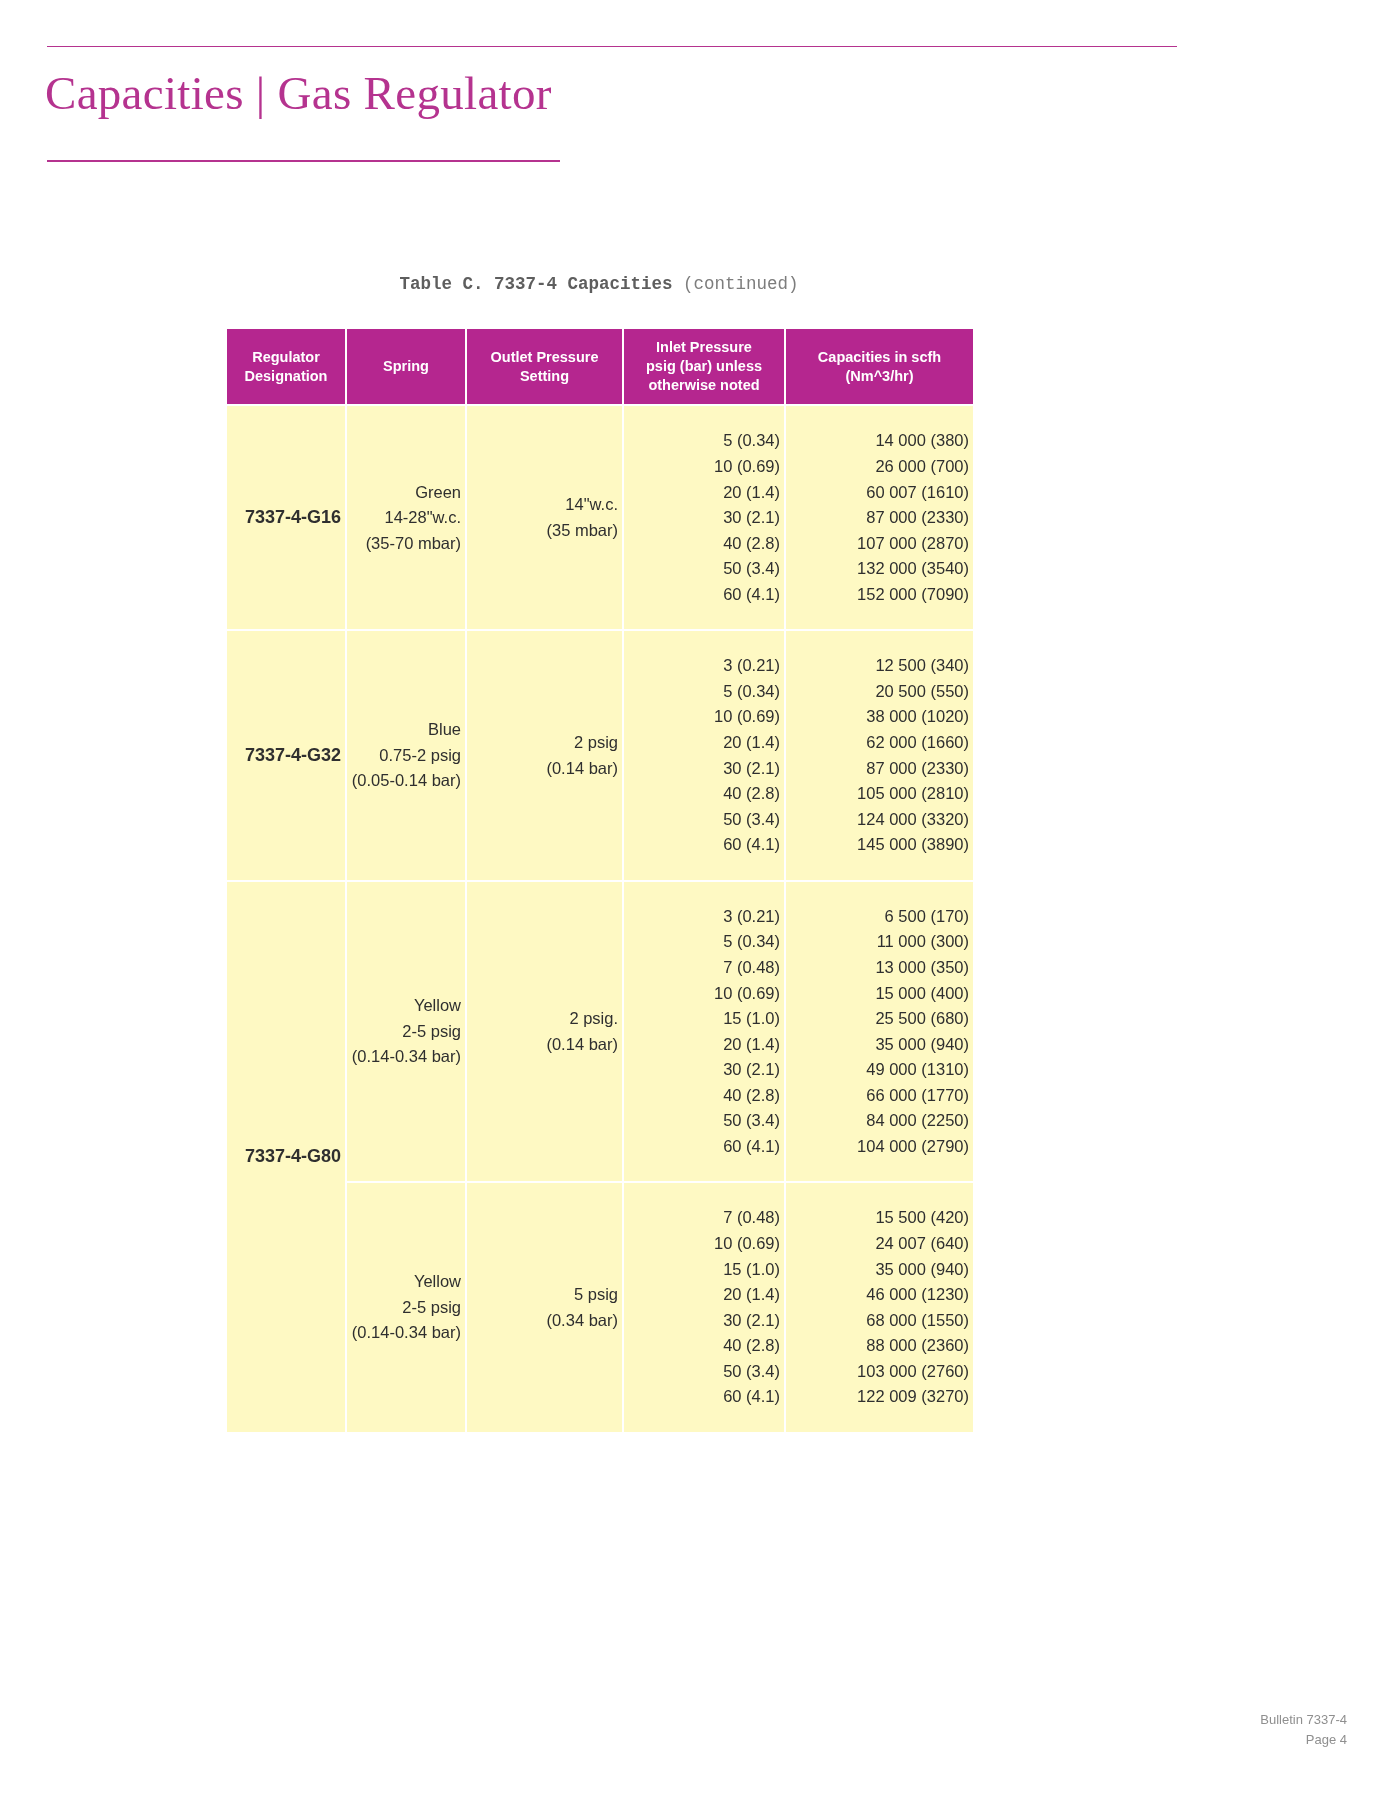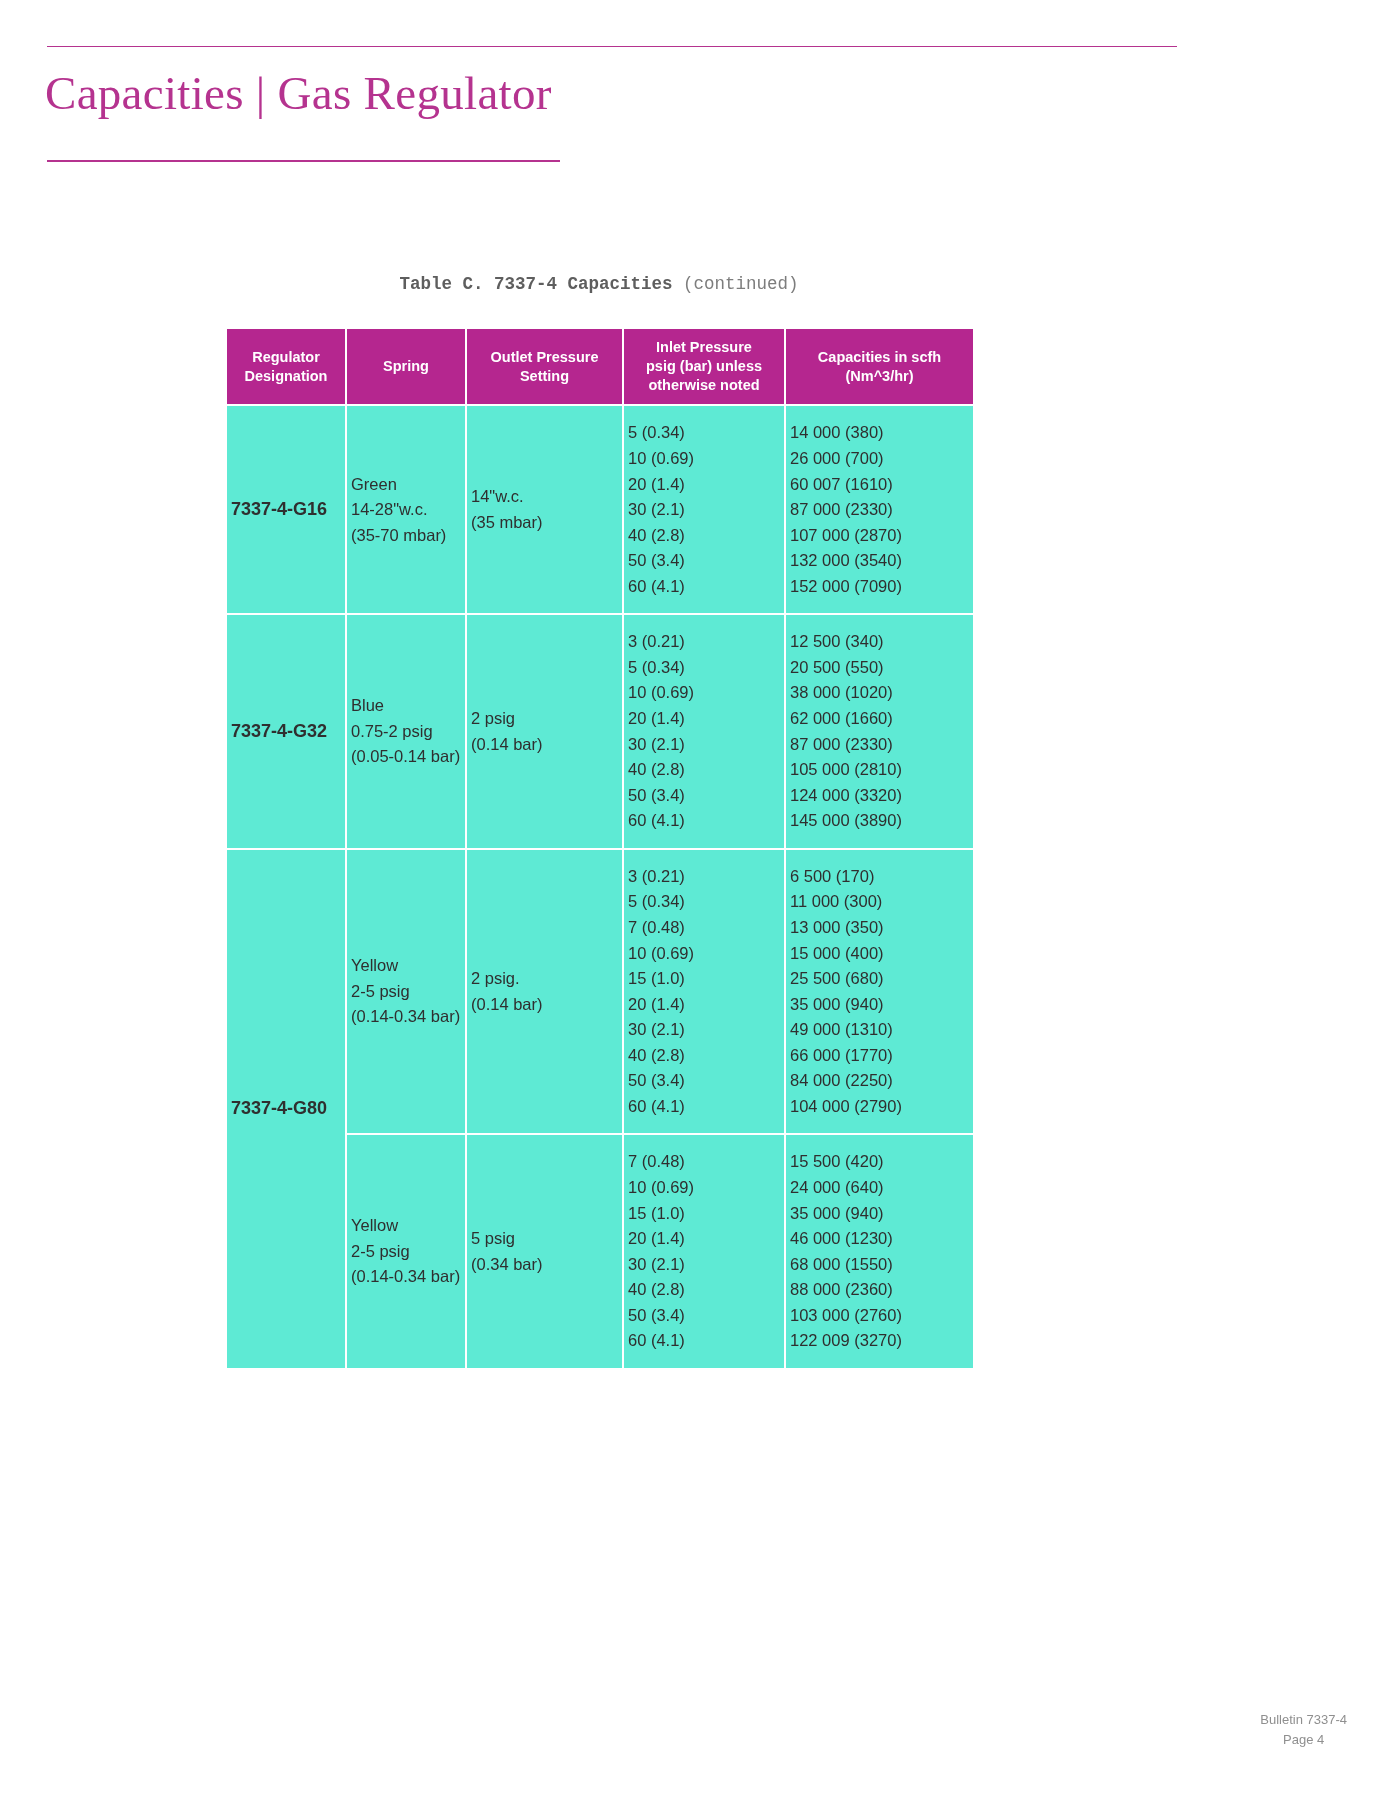--- a/index.html
+++ b/index.html
@@ -85,28 +85,28 @@
     color: #ffffff;
     font-size: 14.5px;
     font-weight: bold;
     line-height: 1.32;
     padding: 9px 4px;
     border: 2px solid #ffffff;
     vertical-align: middle;
     text-align: center;
   }
   .capacity-table td {
-    background: #5eead4;
+    background: #fef9c3;
     color: #2f2f2f;
     font-size: 16.5px;
     line-height: 1.55;
     border: 2px solid #ffffff;
     vertical-align: middle;
-    text-align: left;
-    padding: 14px 4px;
+    text-align: right;
+    padding: 22px 4px;
   }
   .capacity-table td.desig {
     font-weight: bold;
     font-size: 18px;
   }
   .cell-lines > div {
     white-space: nowrap;
   }
 
   
@@ -114,21 +114,21 @@
   col.c-spring  { width: 120px; }
   col.c-outlet  { width: 157px; }
   col.c-inlet   { width: 162px; }
   col.c-cap     { width: 189px; }
 
   
   .page-footer {
     position: absolute;
     right: 44px;
     top: 1710px;
-    text-align: center;
+    text-align: right;
     font-size: 13px;
     color: #8f8f8f;
     line-height: 1.55;
   }
 </style>
 </head>
 <body>
 
 <div class="page-header">
   <div class="header-rule-top"></div>
@@ -291,21 +291,21 @@
         <div>10 (0.69)</div>
         <div>15 (1.0)</div>
         <div>20 (1.4)</div>
         <div>30 (2.1)</div>
         <div>40 (2.8)</div>
         <div>50 (3.4)</div>
         <div>60 (4.1)</div>
       </td>
       <td class="cell-lines">
         <div>15 500 (420)</div>
-        <div>24 000 (640)</div>
+        <div>24 007 (640)</div>
         <div>35 000 (940)</div>
         <div>46 000 (1230)</div>
         <div>68 000 (1550)</div>
         <div>88 000 (2360)</div>
         <div>103 000 (2760)</div>
         <div>122 009 (3270)</div>
       </td>
     </tr>
 
   </tbody>

